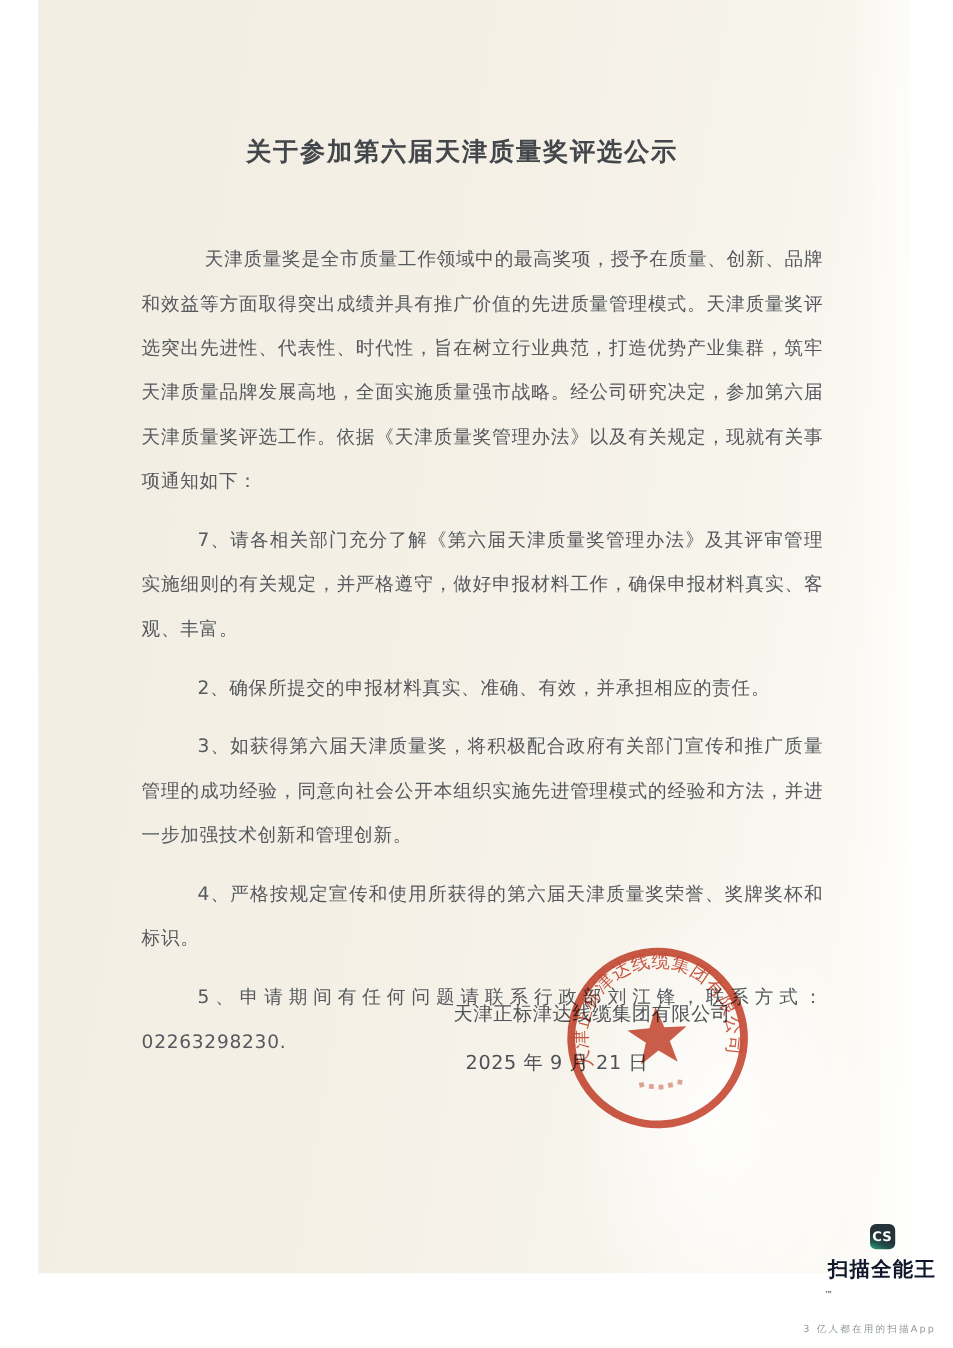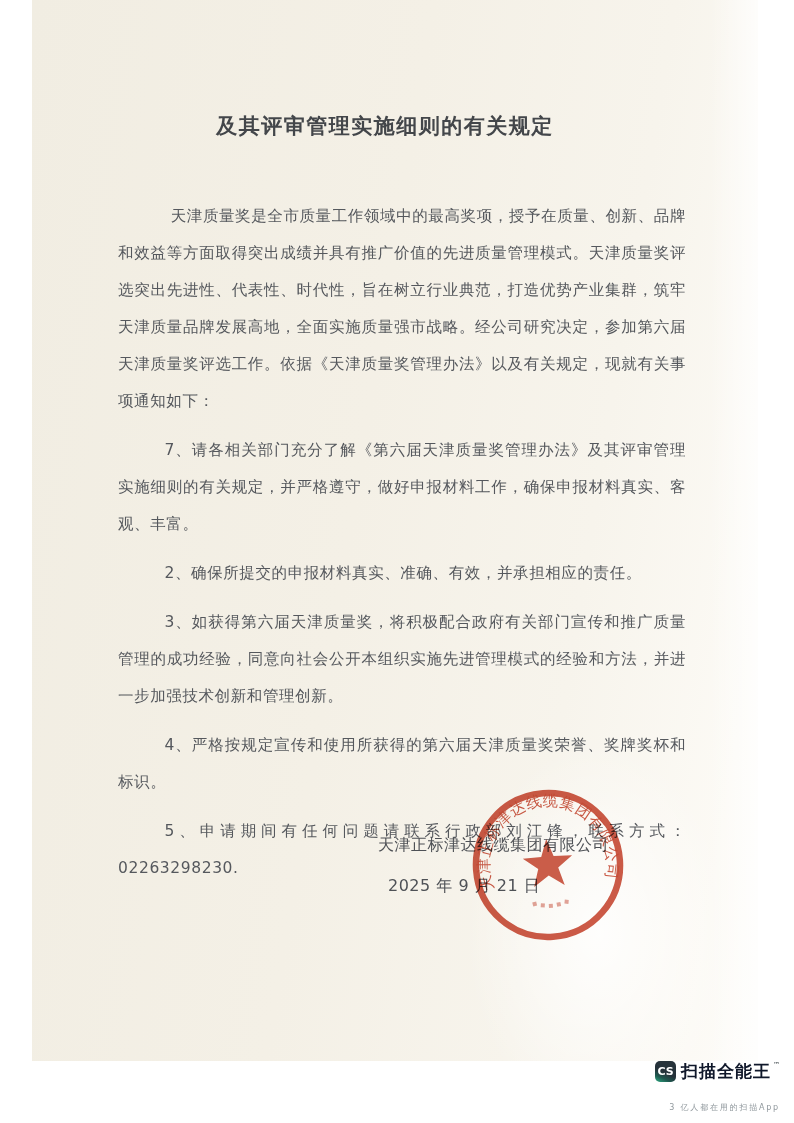--- a/index.html
+++ b/index.html
@@ -89,20 +89,21 @@
   .footer {
     position: absolute;
     right: 14px;
     bottom: 10px;
     text-align: right;
   }
   .footer-row {
     display: inline-flex;
     align-items: center;
     gap: 5px;
+    flex-direction: column;
   }
   .cs-badge {
     width: 21px;
     height: 21px;
     border-radius: 5px;
     background: linear-gradient(205deg, #27333b 0%, #25323a 55%, #1f574e 76%, #2fae85 100%);
     color: #ffffff;
     font-size: 11px;
     font-weight: 700;
     display: inline-flex;
@@ -130,21 +131,21 @@
     color: #90989d;
   }
 </style>
 </head>
 <body>
 
 <div class="canvas">
 
   <div class="paper">
 
-    <h1 class="doc-title" style="position:absolute; left:57px;">及其评审管理实施细则的有关规定</h1>
+    <h1 class="doc-title" style="position:absolute; left:57px;">关于参加第六届天津质量奖评选公示</h1>
 
     <div class="doc-body" style="position:absolute; left:74px;">
       <p class="para-intro">天津质量奖是全市质量工作领域中的最高奖项，授予在质量、创新、品牌和效益等方面取得突出成绩并具有推广价值的先进质量管理模式。天津质量奖评选突出先进性、代表性、时代性，旨在树立行业典范，打造优势产业集群，筑牢天津质量品牌发展高地，全面实施质量强市战略。经公司研究决定，参加第六届天津质量奖评选工作。依据《天津质量奖管理办法》以及有关规定，现就有关事项通知如下：</p>
       <p class="para-item">7、请各相关部门充分了解《第六届天津质量奖管理办法》及其评审管理实施细则的有关规定，并严格遵守，做好申报材料工作，确保申报材料真实、客观、丰富。</p>
       <p class="para-item">2、确保所提交的申报材料真实、准确、有效，并承担相应的责任。</p>
       <p class="para-item">3、如获得第六届天津质量奖，将积极配合政府有关部门宣传和推广质量管理的成功经验，同意向社会公开本组织实施先进管理模式的经验和方法，并进一步加强技术创新和管理创新。</p>
       <p class="para-item">4、严格按规定宣传和使用所获得的第六届天津质量奖荣誉、奖牌奖杯和标识。</p>
       <p class="para-item">5、申请期间有任何问题请联系行政部刘江锋，联系方式：02263298230.</p>
     </div>
 

